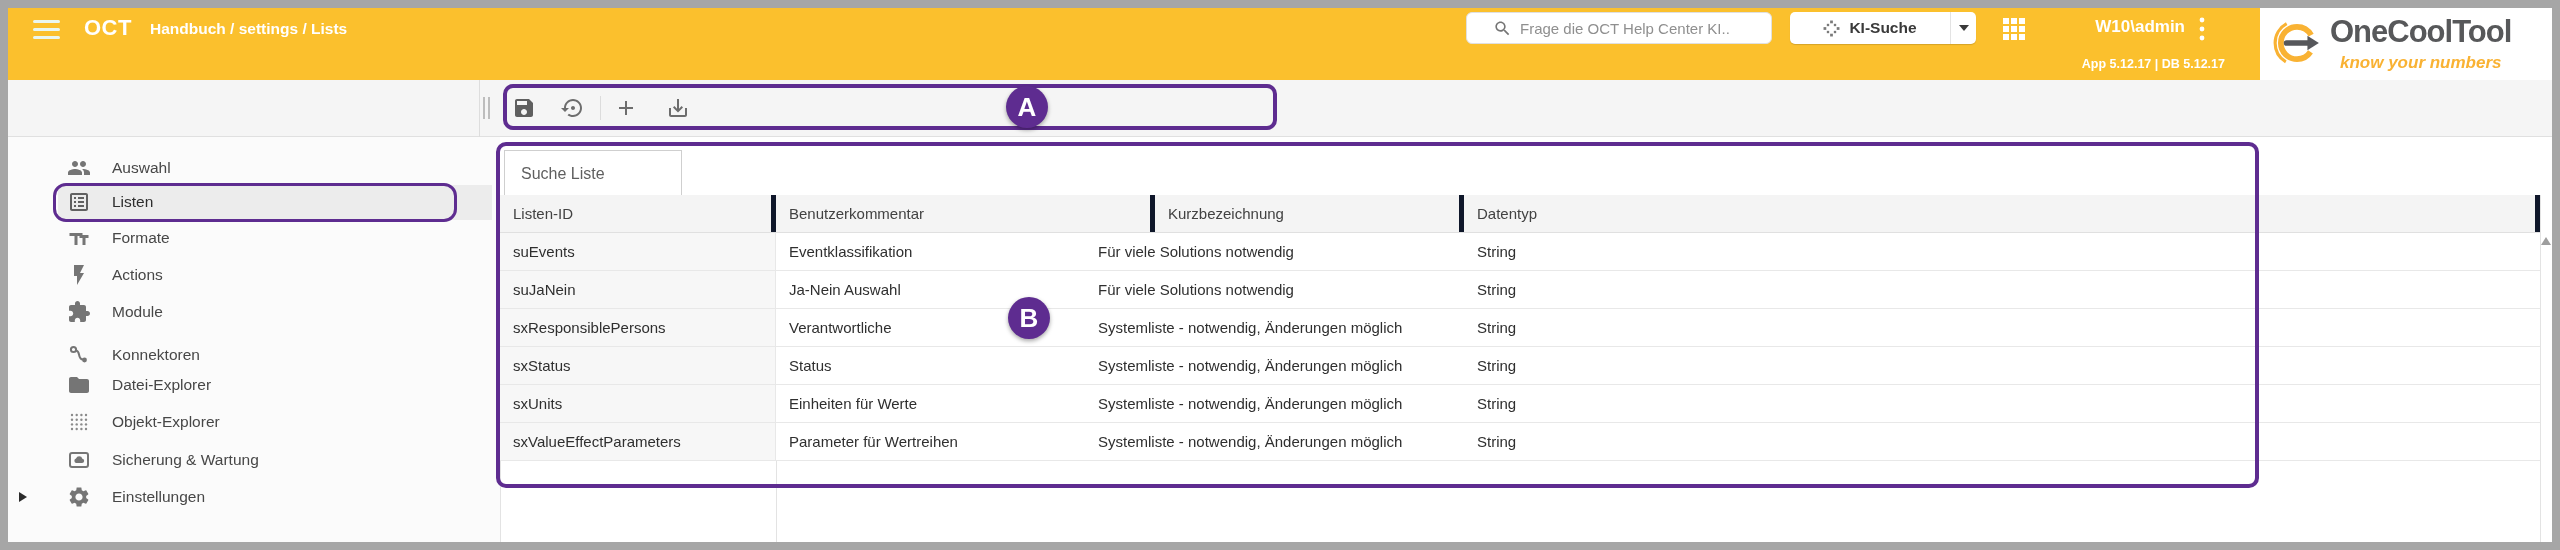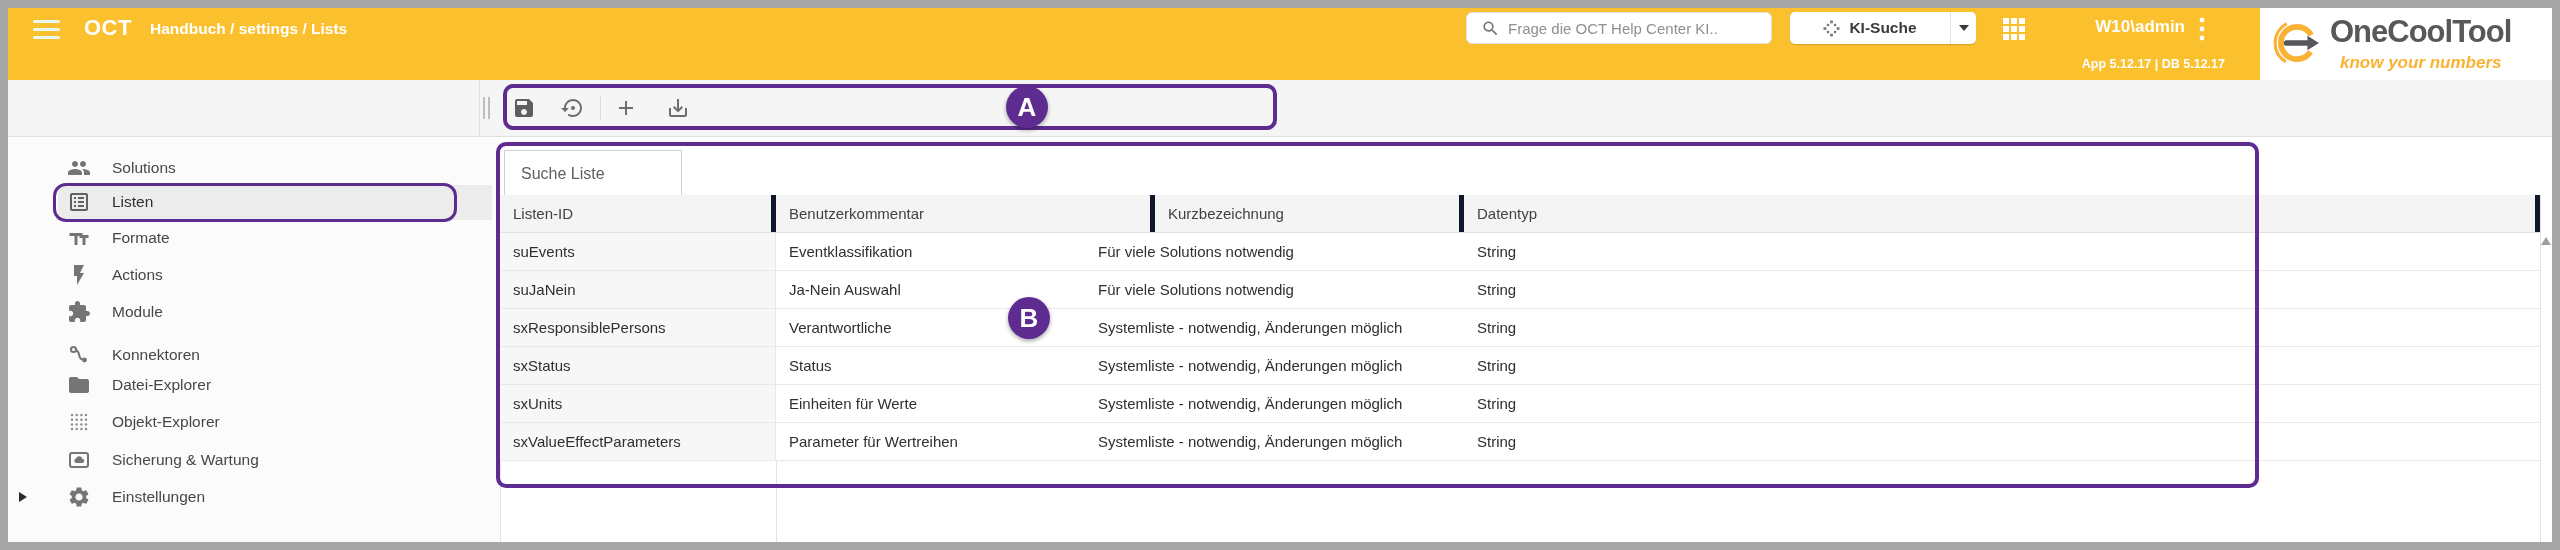--- a/index.html
+++ b/index.html
@@ -10,21 +10,21 @@
 
   
   #win-border { inset:0; border:8px solid #a6a6a6; pointer-events:none; z-index:60; }
 
   
   #appbar { left:8px; top:8px; width:2252px; height:72px; background:#FBC02D; }
   .hbar { position:absolute; width:27px; height:3px; border-radius:2px; background:#EAF7EF; }
   #app-abbrev { left:84px; top:15px; font-size:22px; font-weight:bold; color:#fff; letter-spacing:.5px; }
   #breadcrumb { left:150px; top:20px; font-size:15.5px; font-weight:bold; color:#fff; }
   #searchbox { left:1466px; top:12px; width:306px; height:32px; background:#fff; border:1px solid #e0e0e0;
-               border-radius:6px; display:flex; align-items:center; padding-left:14px; gap:8px; }
+               border-radius:6px; display:flex; align-items:center; padding-left:26px; gap:8px; }
   #searchbox input { border:none; outline:none; font-size:15px; color:#555; width:240px;
                      font-family:"Liberation Sans", sans-serif; background:transparent; }
   #searchbox input::placeholder { color:#8f8f8f; opacity:1; }
   #ki-btn { left:1790px; top:12px; width:186px; height:32px; background:#fff; border-radius:5px;
             display:flex; align-items:center; box-shadow:0 1px 1px rgba(0,0,0,.15); }
   #ki-main { flex:1; display:flex; align-items:center; justify-content:center; gap:9px;
              font-size:15.5px; font-weight:bold; color:#3a3a3a; height:100%; }
   #ki-split { width:26px; height:100%; border-left:1px solid #e3e3e3; display:flex;
               align-items:center; justify-content:center; }
   .caret-down { width:0; height:0; border-left:5px solid transparent; border-right:5px solid transparent;
@@ -183,21 +183,21 @@
       </svg>
   </div>
 
   <div class="abs" id="sidebar"></div>
   <div class="abs" id="listen-bg"></div>
 
   <div class="side-item" style="top:151px;">
     <svg width="24" height="24" viewBox="0 0 24 24" fill="#757575">
         <path d="M16 11c1.66 0 3-1.34 3-3s-1.34-3-3-3-3 1.34-3 3 1.34 3 3 3zm-8 0c1.66 0 3-1.34 3-3S9.66 5 8 5 5 6.34 5 8s1.34 3 3 3zm0 2c-2.33 0-7 1.17-7 3.5V19h14v-2.5c0-2.33-4.67-3.5-7-3.5zm8 0c-.29 0-.62.02-.97.05 1.16.84 1.97 1.97 1.97 3.45V19h6v-2.5c0-2.33-4.67-3.5-7-3.5z"></path>
       </svg>
-    <span class="lbl">Solutions</span>
+    <span class="lbl">Auswahl</span>
   </div>
   <div class="side-item" style="top:185px;">
     <svg width="24" height="24" viewBox="0 0 24 24" fill="#616161">
         <path d="M19 5v14H5V5h14m0-2H5c-1.1 0-2 .9-2 2v14c0 1.1.9 2 2 2h14c1.1 0 2-.9 2-2V5c0-1.1-.9-2-2-2zM11 7h6v2h-6zM11 11h6v2h-6zM11 15h6v2h-6zM7 7h2v2H7zM7 11h2v2H7zM7 15h2v2H7z"></path>
       </svg>
     <span class="lbl" style="color:#2e2e2e;">Listen</span>
   </div>
   <div class="side-item" style="top:221px;">
     <svg width="24" height="24" viewBox="0 0 24 24" fill="#757575">
         <path d="M2.5 7v3h5v9h3v-9h5V7h-13zm19 2h-9v3h3v7h3v-7h3V9z"></path>

